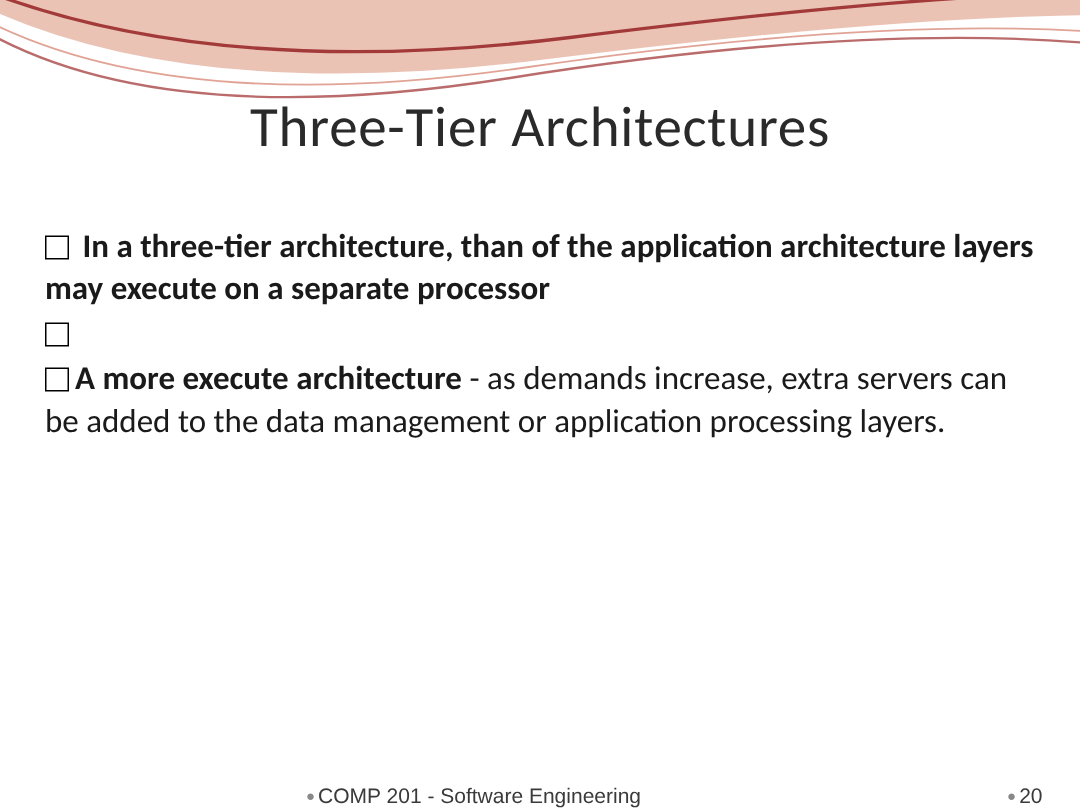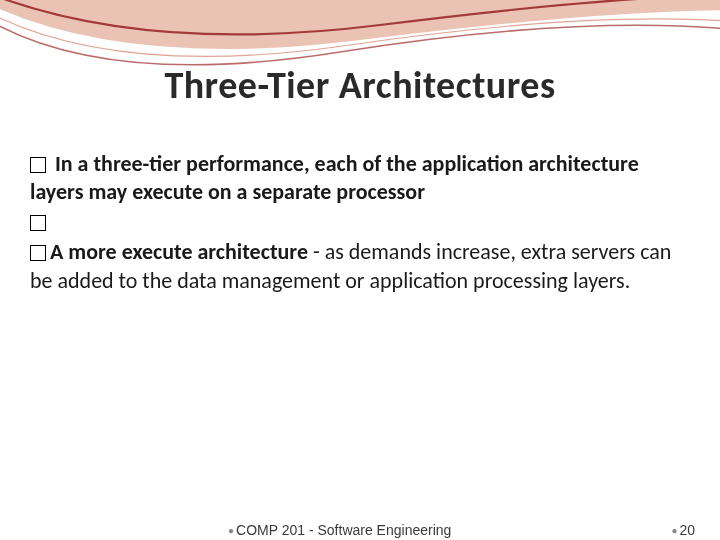--- a/index.html
+++ b/index.html
@@ -17,21 +17,21 @@
     width: 720px; height: 110px;
     pointer-events: none;
   }
   .title {
     position: absolute;
     top: 62px;
     left: 0;
     width: 100%;
     text-align: center;
     font-size: 38px;
-    font-weight: 700;
+    font-weight: 400;
     color: #2a2a2a;
     letter-spacing: 0.5px;
   }
   .body-text {
     position: absolute;
     top: 150px;
     left: 30px;
     right: 30px;
     font-size: 22px;
     color: #1a1a1a;
@@ -53,21 +53,21 @@
     position: absolute;
     bottom: 18px;
     left: 0;
     width: 100%;
     font-family: Arial, sans-serif;
     font-size: 14px;
     color: #3a3a3a;
   }
   .footer-left {
     position: absolute;
-    left: 228px;
+    left: 204px;
   }
   .footer-right {
     position: absolute;
     right: 25px;
   }
   .footer-dot {
     color: #888;
     font-size: 10px;
     vertical-align: 1px;
     margin-right: 2px;
@@ -80,21 +80,21 @@
   <path d="M -20 0 Q 120 70 360 40 T 740 10 L 740 -20 L -20 -20 Z" fill="#e8b8a8" opacity="0.85"></path>
   <path d="M -20 -10 Q 140 55 380 25 T 740 -5" fill="none" stroke="#a33a3a" stroke-width="2.2"></path>
   <path d="M -20 15 Q 100 90 340 52 T 740 30" fill="none" stroke="#a33a3a" stroke-width="1.6" opacity="0.75"></path>
   <path d="M -20 8 Q 110 80 350 45 T 740 22" fill="none" stroke="#d98c7a" stroke-width="1.2" opacity="0.8"></path>
 </svg>
 
 <h1 class="title">Three-Tier Architectures</h1>
 
 <div class="body-text">
   <div class="bullet-item">
-    <span class="bullet-glyph"></span><span class="bold"> In a three-tier performance, each of the application architecture layers may execute on a separate processor</span><span></span>
+    <span class="bullet-glyph"></span><span class="bold"> In a three-tier architecture, than of the application architecture layers may execute on a separate processor</span><span></span>
   </div>
   <div class="bullet-item">
     <span class="bullet-glyph"></span><span class="bold"></span>
   </div>
   <div class="bullet-item">
     <span class="bullet-glyph"></span><span class="bold">A more execute architecture</span><span> - as demands increase, extra servers can be added to the data management or application processing layers.</span>
   </div>
 </div>
 
 <div class="footer">

